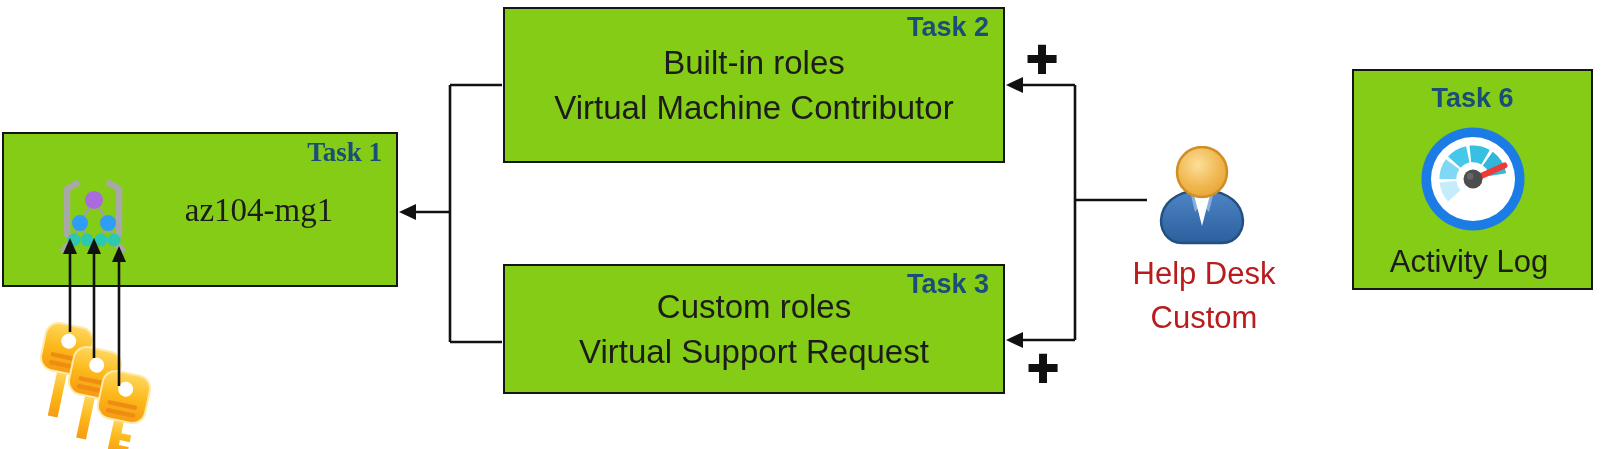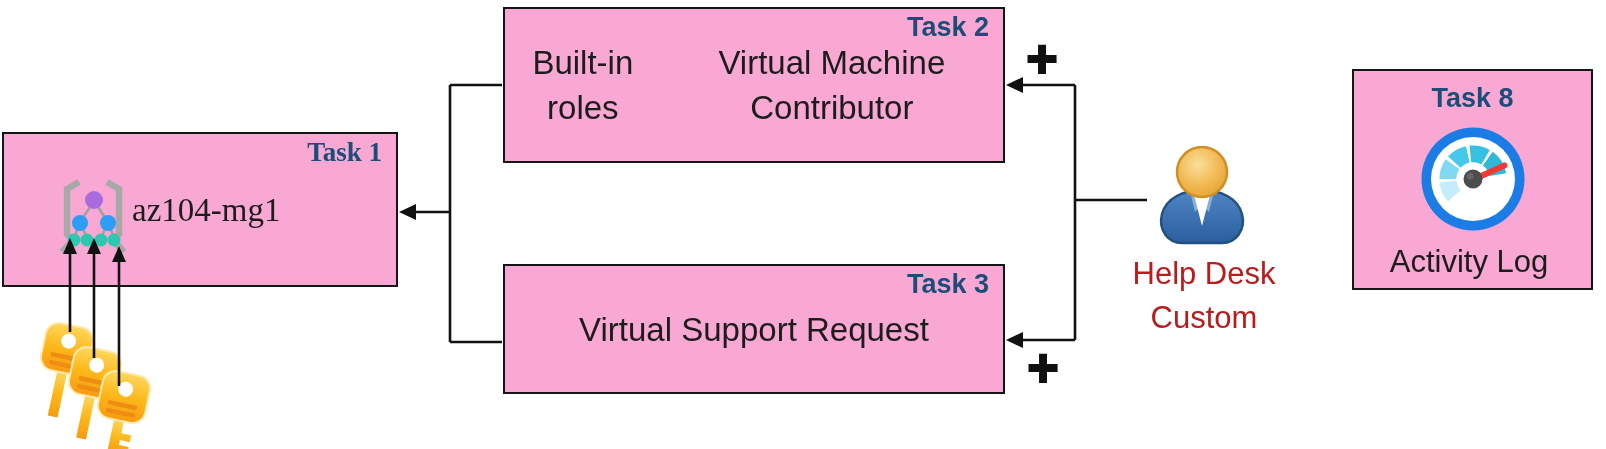--- a/index.html
+++ b/index.html
@@ -1,31 +1,31 @@
 <!DOCTYPE html>
 <html><head>
 <meta charset="utf-8">
 <style>
   html,body{margin:0;padding:0;background:#ffffff;}
   .canvas{position:relative;width:1606px;height:449px;background:#ffffff;
           font-family:"Liberation Sans",sans-serif;overflow:hidden;}
 
-  .box{position:absolute;background:#f9a8d4;border:2.5px solid #151515;box-sizing:border-box;z-index:1;}
+  .box{position:absolute;background:#84cc16;border:2.5px solid #151515;box-sizing:border-box;z-index:1;}
   .box-task1{left:2px;top:132px;width:396px;height:155px;font-family:Liberation Serif, serif;}
   .box-task2{left:503px;top:7px;width:502px;height:156px;}
   .box-task3{left:503px;top:264px;width:502px;height:130px;}
   .box-task4{left:1352px;top:69px;width:241px;height:221px;}
 
   .task-label{position:absolute;top:3px;right:14px;font-weight:700;font-size:27px;color:#1a4e79;z-index:2;}
   .task-label-centered{position:absolute;top:12px;left:0;right:0;text-align:center;
                        font-weight:700;font-size:27px;color:#1a4e79;}
 
-  .box-lines{position:absolute;inset:0;display:flex;flex-direction:row;align-items:center;
+  .box-lines{position:absolute;inset:0;display:flex;flex-direction:column;align-items:center;
              justify-content:center;font-size:33px;line-height:45px;color:#1c1c1c;text-align:center;}
-  .task1-title{position:absolute;left:128px;right:10px;top:58px;text-align:left;
+  .task1-title{position:absolute;left:128px;right:10px;top:58px;text-align:center;
                font-size:33px;color:#1c1c1c;}
   .task4-title{position:absolute;bottom:8px;left:0;right:7px;text-align:center;font-size:31px;color:#1c1c1c;}
 
   .plus{position:absolute;width:64px;height:64px;display:flex;align-items:center;justify-content:center;
         font-size:54px;font-weight:900;color:#101010;-webkit-text-stroke:2px #101010;z-index:2;}
   .plus-top{left:1010px;top:26px;}
   .plus-bottom{left:1011px;top:335px;}
 
   .person-name{position:absolute;left:1104px;top:252px;width:200px;text-align:center;
                font-size:31px;line-height:44px;color:#b91c1c;z-index:2;}
@@ -68,26 +68,27 @@
     <div class="task-label">Task 2</div>
     <div class="box-lines">
       <div>Built-in roles</div>
       <div>Virtual Machine Contributor</div>
     </div>
   </div>
 
   <div class="box box-task3">
     <div class="task-label">Task 3</div>
     <div class="box-lines">
+      <div>Custom roles</div>
       <div>Virtual Support Request</div>
     </div>
   </div>
 
   <div class="box box-task4">
-    <div class="task-label-centered">Task 8</div>
+    <div class="task-label-centered">Task 6</div>
     <div class="task4-title">Activity Log</div>
   </div>
 
   <svg class="svg-abs gauge-icon" width="112" height="112" viewBox="0 0 100 100">
     <circle cx="50" cy="50" r="46" fill="#1c7ce5"></circle>
     <circle cx="50" cy="50" r="37.5" fill="#ffffff"></circle>
     <path d="M27.7,70.1 A30,30 0 0 1 20.2,53.1 L35.1,51.6 A15,15 0 0 0 38.9,60.0 Z" fill="#c5ecfb"></path>
     <path d="M20,50 A30,30 0 0 1 25.7,32.4 L37.9,41.2 A15,15 0 0 0 35,50 Z" fill="#7fd9f4"></path>
     <path d="M27.7,29.9 A30,30 0 0 1 43.8,20.7 L46.9,35.3 A15,15 0 0 0 38.9,40.0 Z" fill="#45c8e9"></path>
     <path d="M46.9,20.2 A30,30 0 0 1 65,24 L57.5,37 A15,15 0 0 0 48.4,35.1 Z" fill="#37c0e2"></path>

